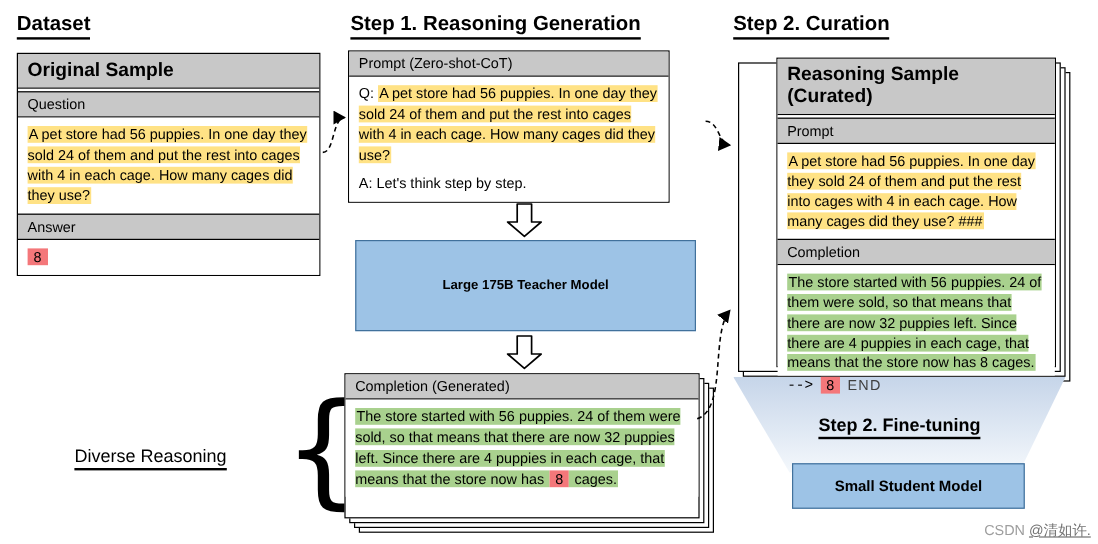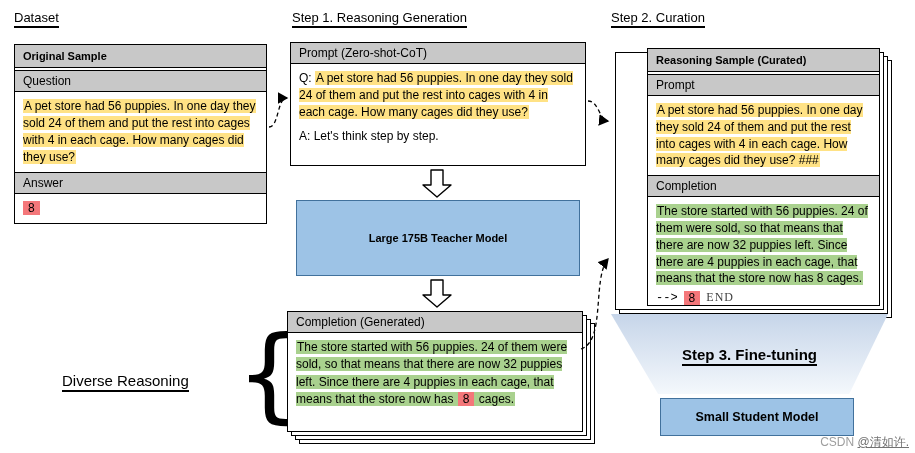--- a/index.html
+++ b/index.html
@@ -3,66 +3,66 @@
 <meta charset="utf-8">
 <style>
   :root{
     --yellow:#ffe285; --green:#a9d18e; --red:#f4777a; --blue:#9dc3e6;
     --gray_header:#c8c8c8; --border:#000;
   }
   *{box-sizing:border-box; margin:0; padding:0;}
   body{background:#ffffff; font-family:"Liberation Sans", sans-serif;}
   .canvas{position:relative; width:915px; height:453px; background:#fff; overflow:hidden;}
 
-  .sec-title{position:absolute; font-size:13px; font-weight:normal; color:#000;}
+  .sec-title{position:absolute; font-size:17px; font-weight:bold; color:#000;}
   .sec-title span{border-bottom:2px solid #000; padding-bottom:1px; display:inline-block;}
 
   .panel{background:#fff; border:1px solid var(--border); position:relative;}
-  .hdr-strong{background:var(--gray_header); font-weight:bold; font-size:11px; padding:5px 8px; border-bottom:1px solid var(--border);}
+  .hdr-strong{background:var(--gray_header); font-weight:bold; font-size:16px; padding:5px 8px; border-bottom:1px solid var(--border);}
   .hdr-sub{background:var(--gray_header); font-size:12px; padding:3px 8px; border-top:1px solid var(--border); border-bottom:1px solid var(--border);}
   .hdr-sub.no-top{border-top:none;}
   .gap2{height:2px; background:#fff;}
   .body-txt{background:#fff; padding:6px 8px; font-size:12px; line-height:1.42; color:#000;}
   mark{color:#000; padding:0 1px;}
   mark.y{background:var(--yellow);}
   mark.g{background:var(--green);}
   mark.r{background:var(--red); padding:0 5px;}
 
   
   #box-dataset{position:absolute; left:14px; top:44px; width:253px;}
   #box-dataset .q-body{min-height:80px;}
   #box-dataset .a-body{min-height:26px;}
 
   
-  #box-prompt{position:absolute; left:290px; top:42px; width:296px; min-height:124px;}
+  #box-prompt{position:absolute; left:290px; top:42px; width:268px; min-height:124px;}
   #box-prompt .cot{margin-top:7px;}
 
   
   .model-box{position:absolute; background:var(--blue); border:1px solid #41719c;
              display:flex; align-items:center; justify-content:center;
              font-weight:bold; font-size:11px; color:#000; text-align:center;}
   #box-teacher{left:296px; top:200px; width:284px; height:76px;}
-  #box-student{left:660px; top:398px; width:194px; height:38px; font-size:12.5px;}
+  #box-student{left:660px; top:386px; width:194px; height:38px; font-size:12.5px;}
 
   
   .stack{position:absolute;}
   .stack .sheet{position:absolute; background:#fff; border:1px solid var(--border); left:0; top:0; right:0; bottom:0;}
   .stack .sheet.s1{transform:translate(4px,4px);}
   .stack .sheet.s2{transform:translate(8px,8px);}
   .stack .sheet.s3{transform:translate(12px,12px);}
   .stack .panel{position:relative; z-index:2; width:100%; height:100%;}
 
   #stack-completion{left:287px; top:311px; width:296px; height:121px;}
   #stack-completion .body-txt{font-size:12px; line-height:1.44;}
 
   #stack-curated{left:611px; top:48px; width:269px; height:258px;padding-left:36px;}
   #stack-curated .body-txt{font-size:12px; line-height:1.4;}
   .answer-line{padding:1px 8px 6px 8px; font-size:12px; display:flex; align-items:center; gap:6px;}
   .answer-line .arr{font-family:"Liberation Mono", monospace; font-size:12px; color:#000;}
-  .answer-line .end{font-family:Liberation Serif, serif; font-size:12px; color:#3f3f3f; letter-spacing:1px;}
+  .answer-line .end{font-family:Liberation Sans, sans-serif; font-size:12px; color:#3f3f3f; letter-spacing:1px;}
 
   
   #lbl-diverse{position:absolute; left:62px; top:372px; font-size:15px; font-weight:normal;}
   #lbl-diverse span{border-bottom:2px solid #000; padding-bottom:1px; display:inline-block;}
   #brace{position:absolute; left:236px; top:322px; font-size:104px; line-height:1;
          font-family:"DejaVu Sans", sans-serif; font-weight:400; color:#000;}
 
   
   #funnel{position:absolute; left:611px; top:314px; width:277px; height:80px;
           background:linear-gradient(#c6d5e9, #f4f8fc);
@@ -154,21 +154,21 @@
       <div class="answer-line">
         <span class="arr">--&gt;</span>
         <mark class="r">8</mark>
         <span class="end">END</span>
       </div>
     </div>
   </div>
 
   <div id="funnel"></div>
   <div id="t-step3">
-    <span>Step 3. Fine-tuning</span>
+    <span>Step 2. Fine-tuning</span>
   </div>
 
   <div class="model-box" id="box-student">
     <span>Small Student Model</span>
   </div>
 
   <div id="watermark">
     <span class="wm-site">CSDN </span><span class="wm-user">@清如许.</span>
   </div>
 

